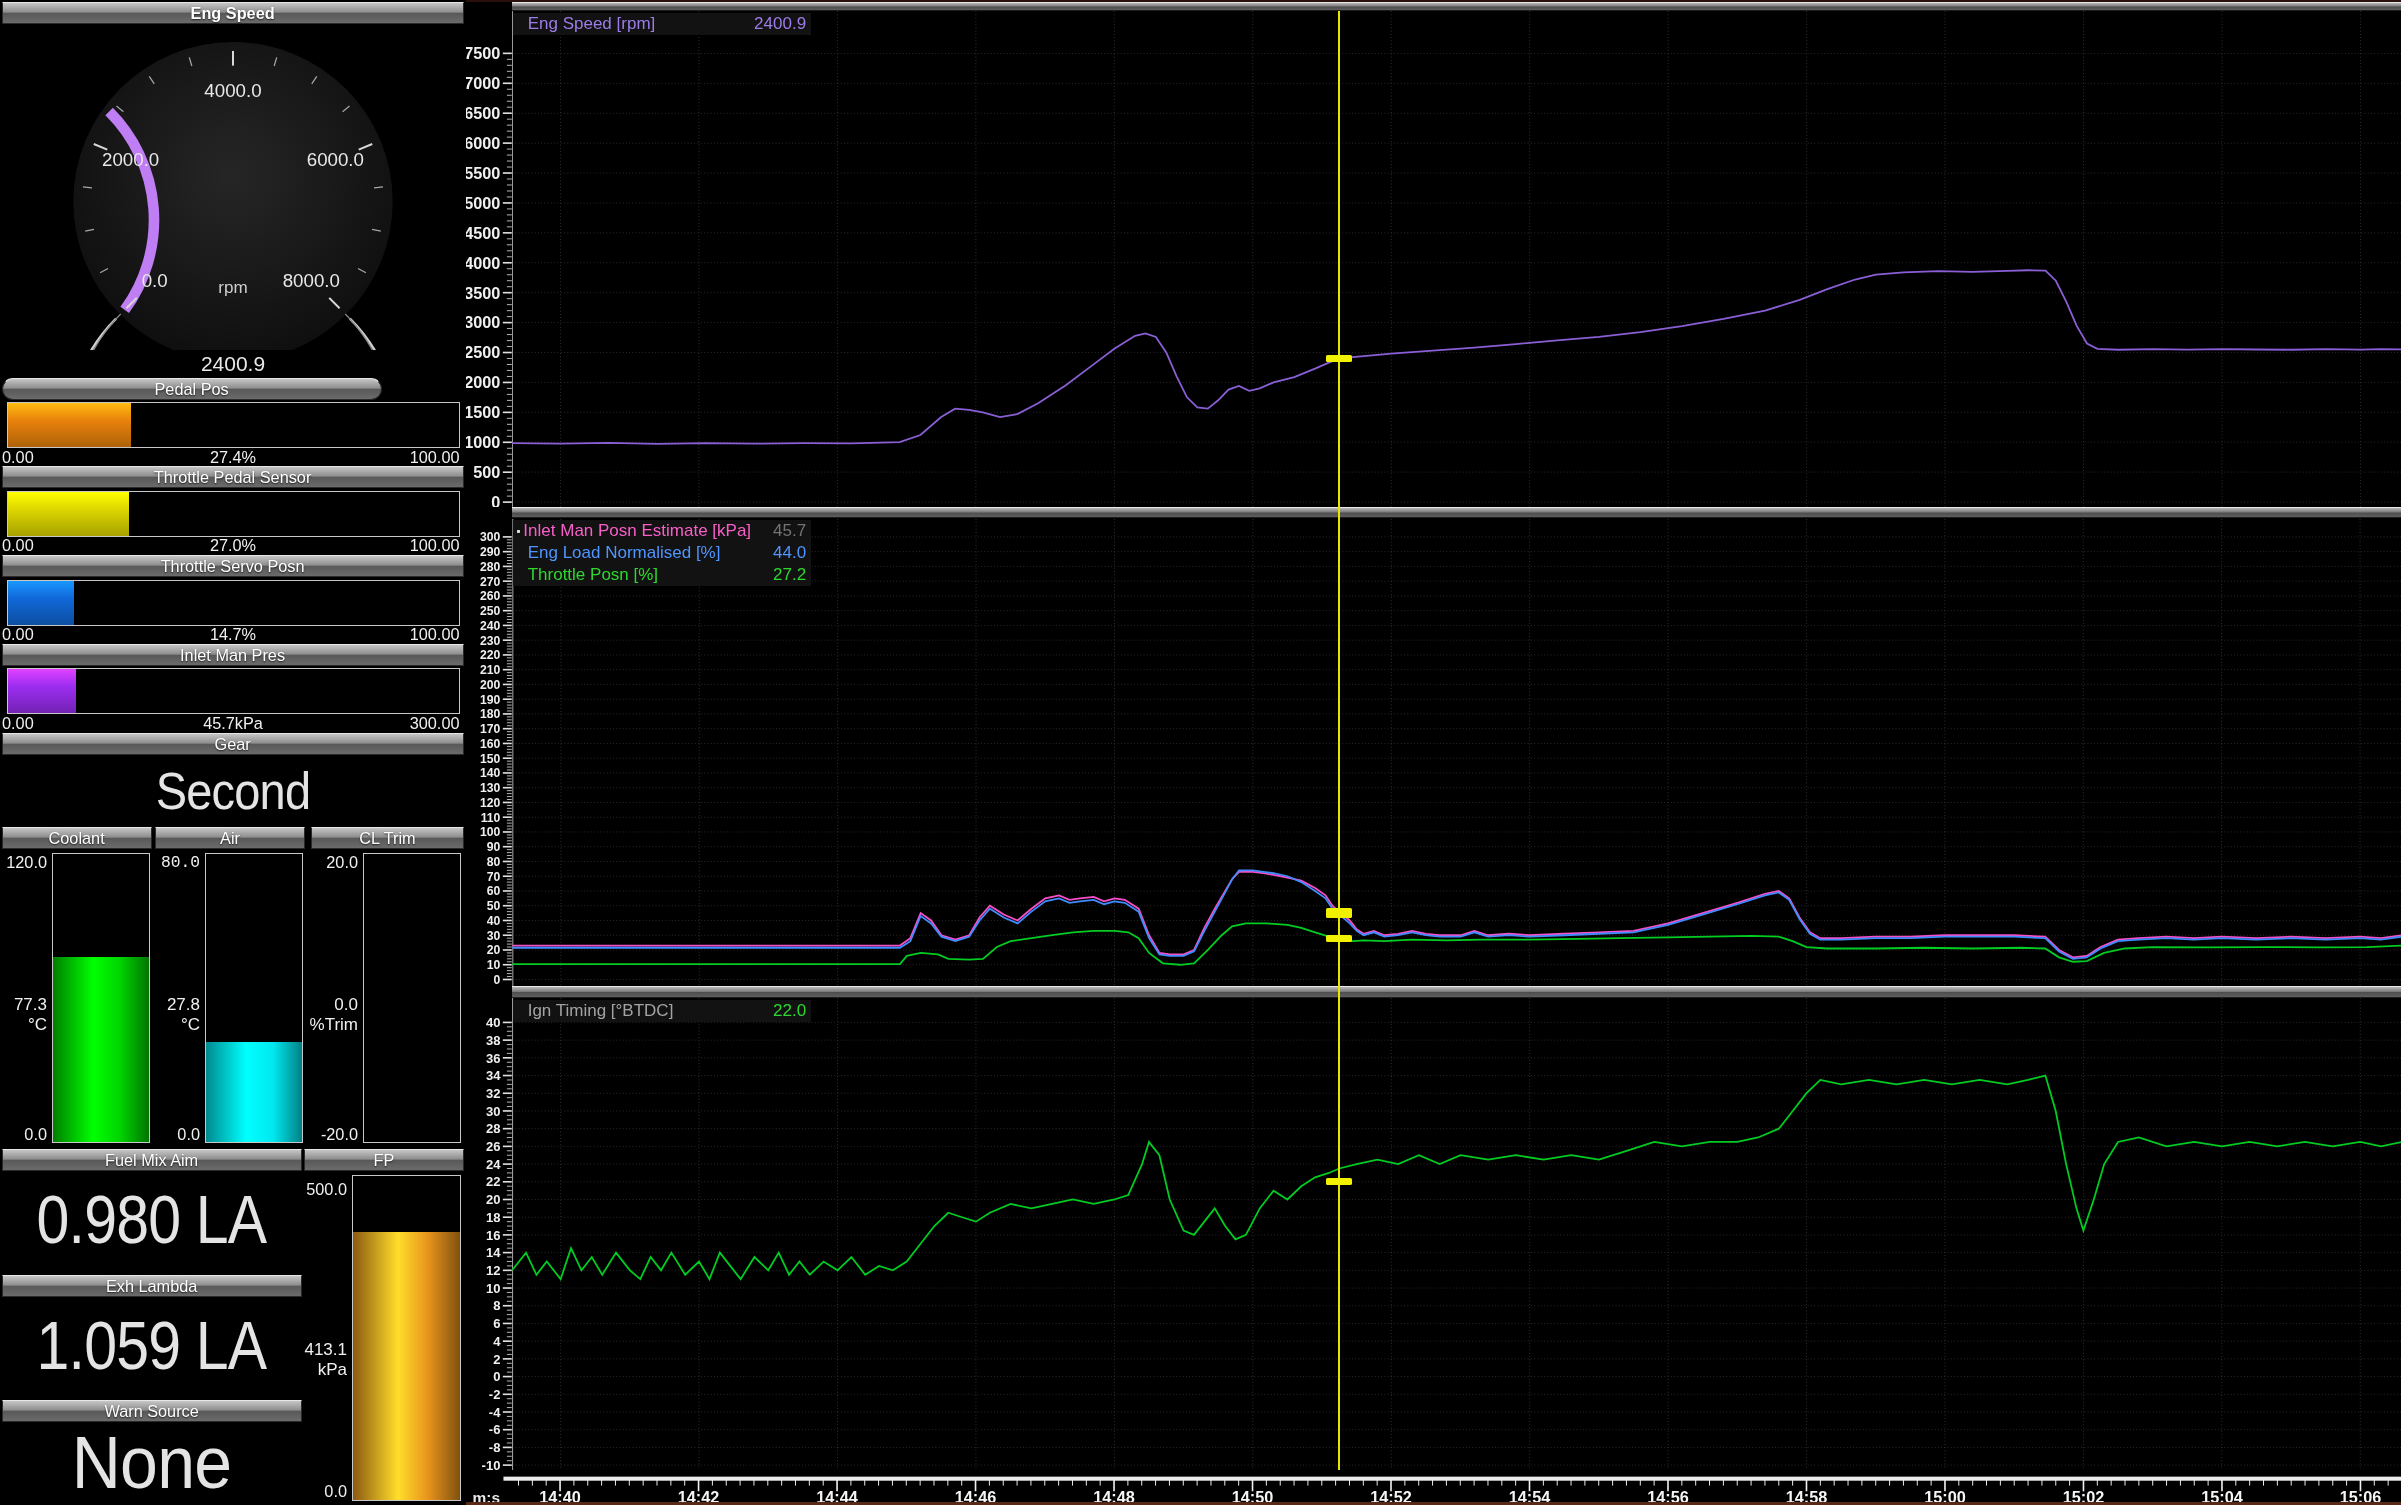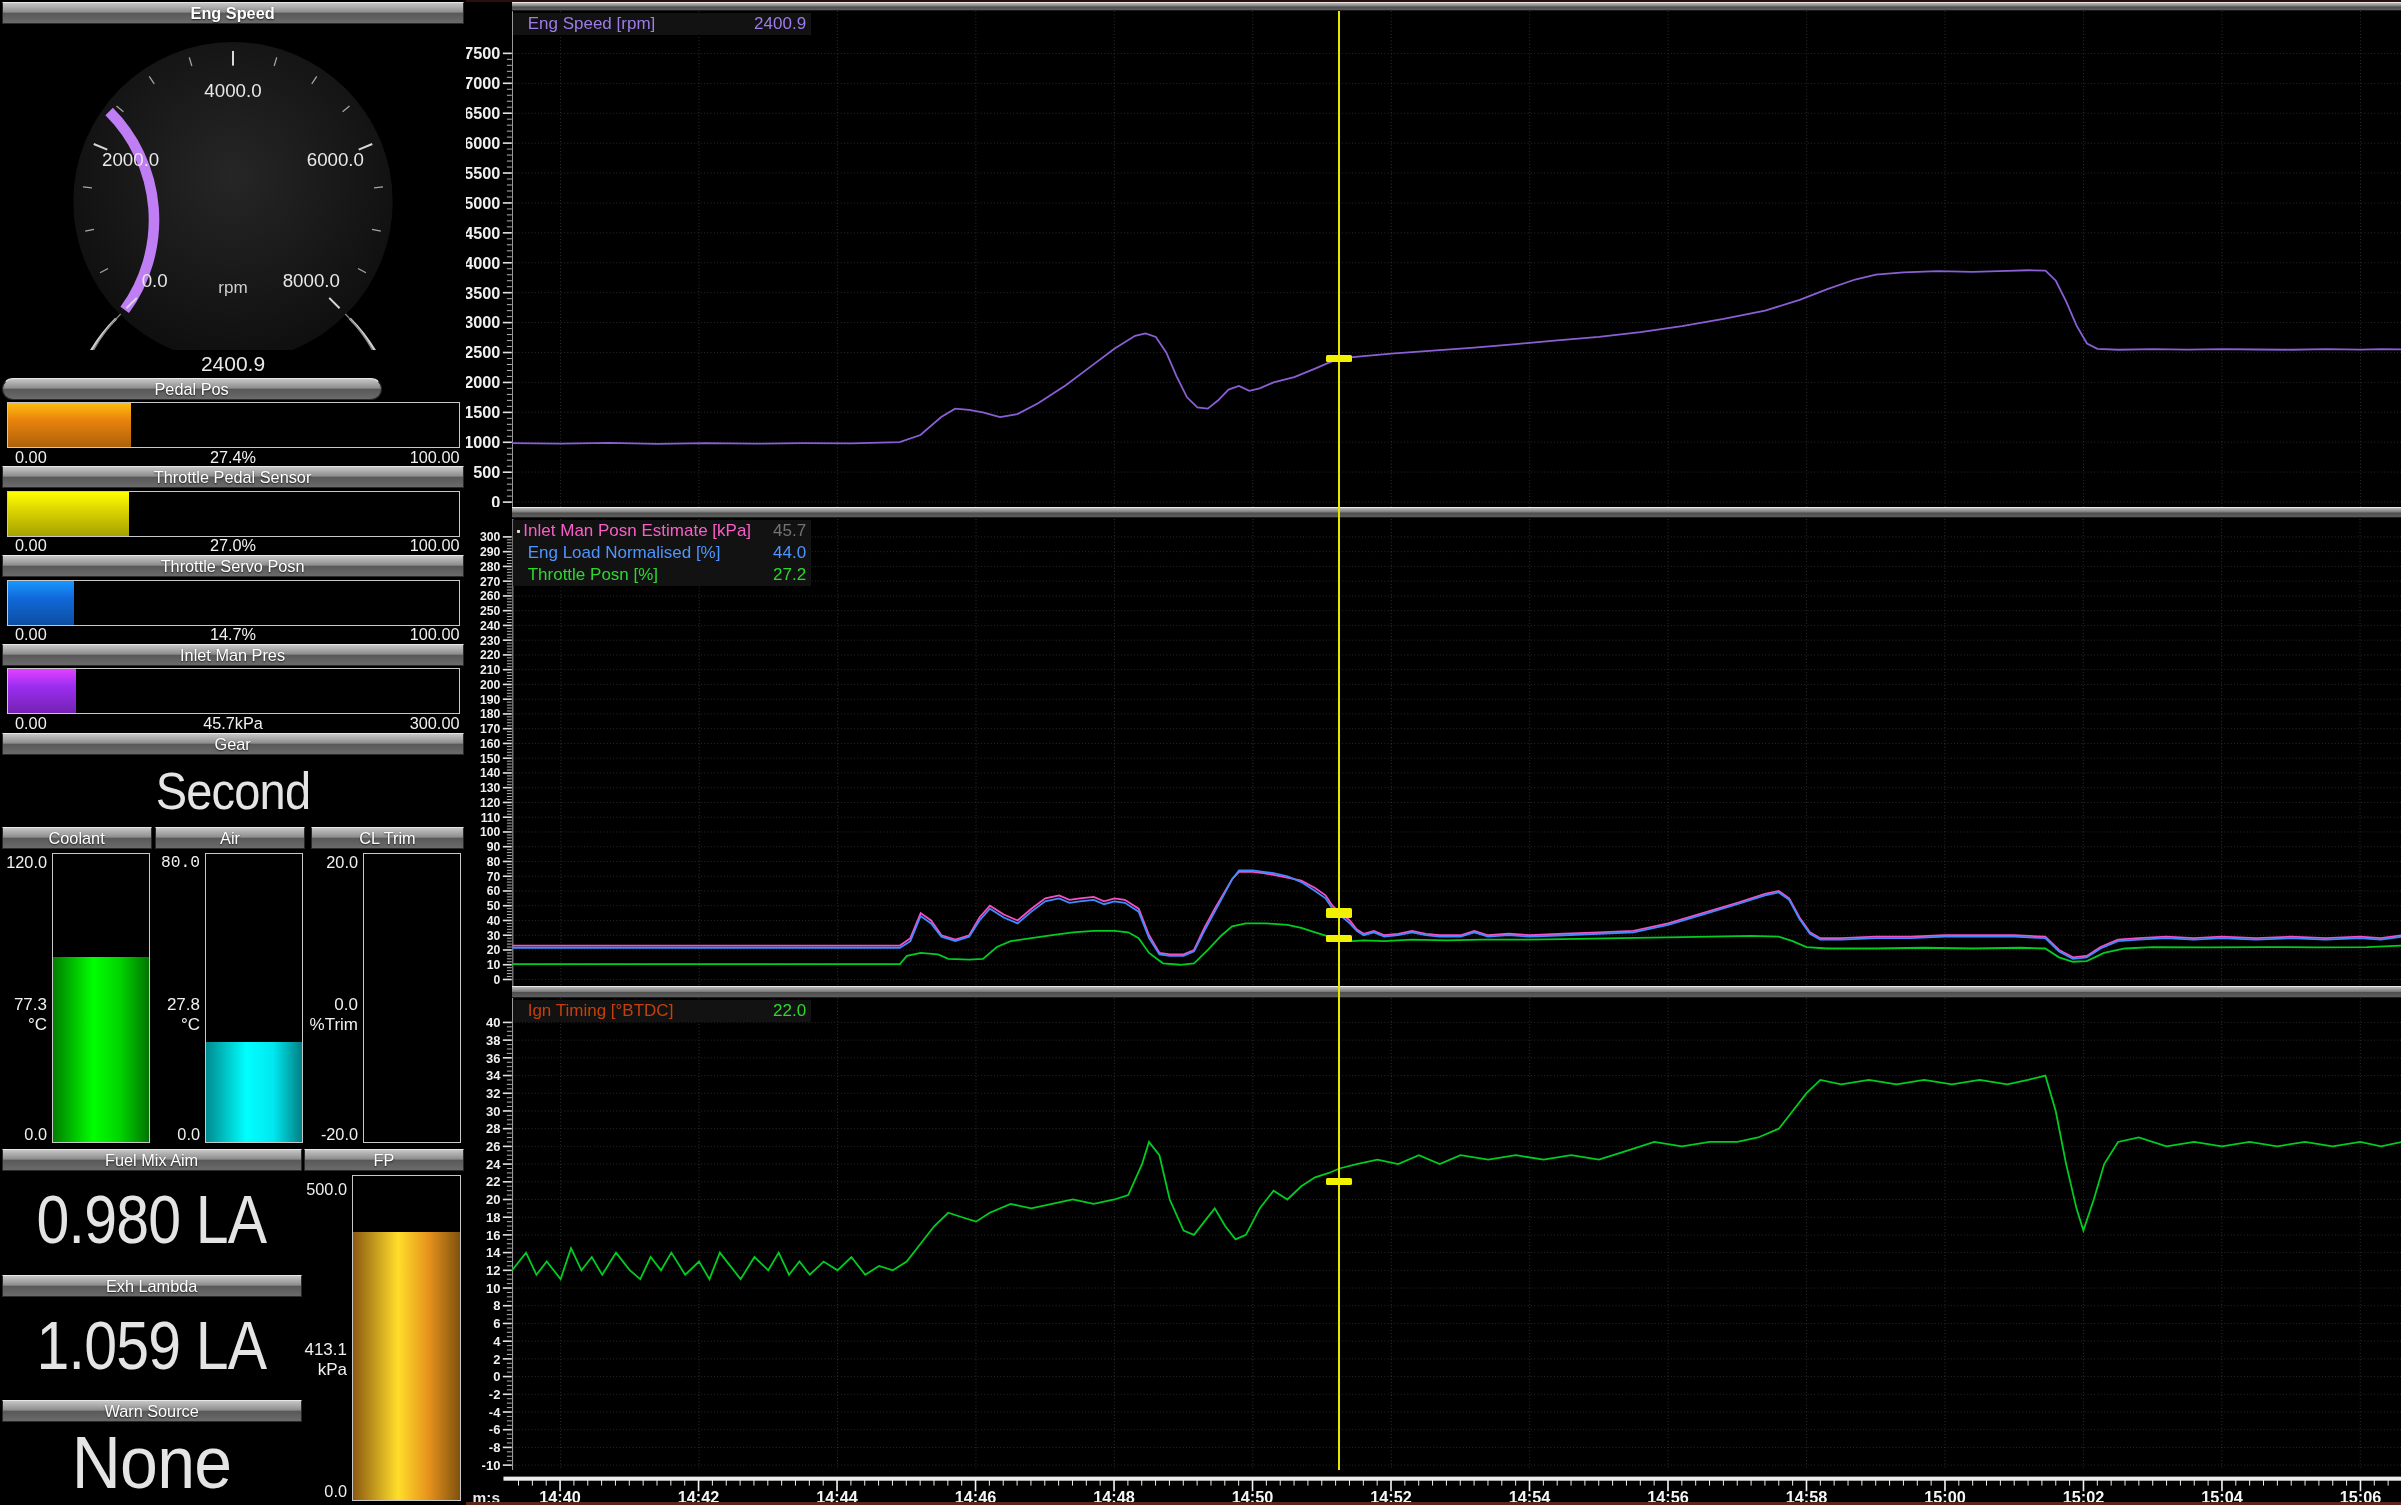--- a/index.html
+++ b/index.html
@@ -8,21 +8,21 @@
   .abs{position:absolute;}
   
   .hdr{position:absolute;height:22px;background:linear-gradient(180deg,#c6c6c6 0%,#8e8e8e 45%,#595959 52%,#6b6b6b 100%);
        border:0.8px solid #2a2a2a;border-top-color:#e6e6e6;color:#fff;font-size:16.3px;text-align:center;
        line-height:20.4px;text-shadow:0 0.8px 1.6px rgba(0,0,0,.7);box-sizing:border-box;}
   .panel{position:absolute;background:#000;box-sizing:border-box;}
   .track{position:absolute;background:#000;border:0.8px solid #c8c8c8;box-sizing:border-box;overflow:hidden;}
   .hfill{position:absolute;left:0;top:0;bottom:0;}
   .vfill{position:absolute;left:0;right:0;bottom:0;}
   .scalerow{position:absolute;height:18px;font-size:16.3px;color:#f0f0f0;}
-  .scalerow .l{position:absolute;left:15px;}
+  .scalerow .l{position:absolute;left:2px;}
   .scalerow .c{position:absolute;left:0;right:0;text-align:center;}
   .scalerow .r{position:absolute;right:6.5px;}
   .bigval{position:absolute;color:#e4e4e4;text-align:center;display:flex;align-items:center;justify-content:center;
           transform-origin:center;letter-spacing:-0.8px;}
   .vlabel{position:absolute;color:#f0f0f0;font-size:16.3px;text-align:right;}
   .vvalue{position:absolute;color:#f0f0f0;font-size:17px;text-align:right;line-height:19.5px;margin-top:21px;}
   .legend{position:absolute;background:rgba(20,20,20,.92);z-index:30;}
   .lrow{display:flex;align-items:center;height:22px;font-size:17px;}
   .lrow .bullet{width:14.7px;text-align:center;color:#e8e8e8;font-size:11.4px;}
   .lrow .nm{flex:1;white-space:nowrap;}
@@ -732,21 +732,21 @@
         <line x1="1760.637362637362" y1="0" x2="1760.637362637362" y2="580" stroke="#474747" stroke-width="1" stroke-dasharray="1 3"></line>
         <line x1="1930.7472527472517" y1="0" x2="1930.7472527472517" y2="580" stroke="#474747" stroke-width="1" stroke-dasharray="1 3"></line>
         <line x1="2100.8571428571413" y1="0" x2="2100.8571428571413" y2="580" stroke="#474747" stroke-width="1" stroke-dasharray="1 3"></line>
         <line x1="2270.967032967031" y1="0" x2="2270.967032967031" y2="580" stroke="#474747" stroke-width="1" stroke-dasharray="1 3"></line>
         <line x1="0.5" y1="0" x2="0.5" y2="580" stroke="#cfcfcf" stroke-width="1"></line>
         <polyline points="0.0,334.6 17.0,312.9 29.8,340.1 42.5,323.8 59.5,345.5 72.3,307.4 85.1,334.6 97.8,318.3 110.6,340.1 127.6,312.9 144.6,334.6 157.4,345.5 170.1,318.3 182.9,334.6 195.6,312.9 212.6,340.1 229.6,323.8 242.4,345.5 255.2,312.9 267.9,329.2 280.7,345.5 297.7,318.3 314.7,334.6 327.5,312.9 340.2,340.1 353.0,323.8 365.7,340.1 382.7,323.8 399.8,334.6 416.8,318.3 433.8,340.1 450.8,329.2 467.8,334.6 484.8,323.8 501.8,302.0 518.8,280.2 535.8,263.9 552.9,269.4 569.9,274.8 586.9,263.9 612.4,253.0 637.9,258.5 663.4,253.0 688.9,247.6 714.5,253.0 740.0,247.6 757.0,242.2 774.0,204.1 782.5,176.9 795.3,193.2 808.0,247.6 825.0,285.7 837.8,291.1 850.5,274.8 863.3,258.5 876.1,280.2 888.8,296.6 901.6,291.1 918.6,258.5 935.6,236.7 952.6,247.6 969.6,231.3 986.6,220.4 1003.6,215.0 1016.4,209.5 1037.7,204.1 1063.2,198.6 1088.7,204.1 1114.2,193.2 1139.7,204.1 1165.3,193.2 1199.3,198.6 1233.3,193.2 1267.3,198.6 1301.3,193.2 1335.4,198.6 1369.4,187.8 1403.4,176.9 1437.4,182.3 1471.5,176.9 1505.5,176.9 1531.0,171.4 1556.5,160.6 1573.5,138.8 1590.5,117.0 1607.5,100.7 1633.1,106.2 1667.1,100.7 1701.1,106.2 1735.1,100.7 1769.1,106.2 1803.2,100.7 1837.2,106.2 1862.7,100.7 1884.0,95.3 1896.7,138.8 1909.5,204.1 1922.2,258.5 1930.7,285.7 1943.5,247.6 1956.3,204.1 1973.3,176.9 1998.8,171.4 2032.8,182.3 2066.8,176.9 2100.9,182.3 2134.9,176.9 2168.9,182.3 2202.9,176.9 2236.9,182.3 2271.0,176.9 2296.5,182.3 2322.0,176.9" fill="none" stroke="#00cc22" stroke-width="2.2"></polyline>
       </svg>
     <div class="legend" id="legend2" style="left:47px;top:1000px;width:298px;">
         <div class="lrow">
           <span class="bullet"></span>
-          <span class="nm" style="color: #c2410c;">Ign Timing [°BTDC]</span>
+          <span class="nm" style="color: #a3a3a3;">Ign Timing [°BTDC]</span>
           <span class="vl" style="color: rgb(47, 216, 47);">22.0</span>
         </div>
       </div>
 
     <svg id="taxis" class="abs" style="left:0;top:1470px;" width="1936" height="32" viewBox="0 0 2378 39">
         <rect x="46" y="8" width="2332" height="5" fill="#ececec"></rect>
         <line x1="64.50549450550609" y1="12" x2="64.50549450550609" y2="19" stroke="#f0f0f0" stroke-width="1.2"></line>
         <line x1="81.51648351649892" y1="12" x2="81.51648351649892" y2="19" stroke="#f0f0f0" stroke-width="1.2"></line>
         <line x1="98.52747252749177" y1="12" x2="98.52747252749177" y2="19" stroke="#f0f0f0" stroke-width="1.2"></line>
         <line x1="115.5384615384846" y1="12" x2="115.5384615384846" y2="26" stroke="#f0f0f0" stroke-width="2"></line>

